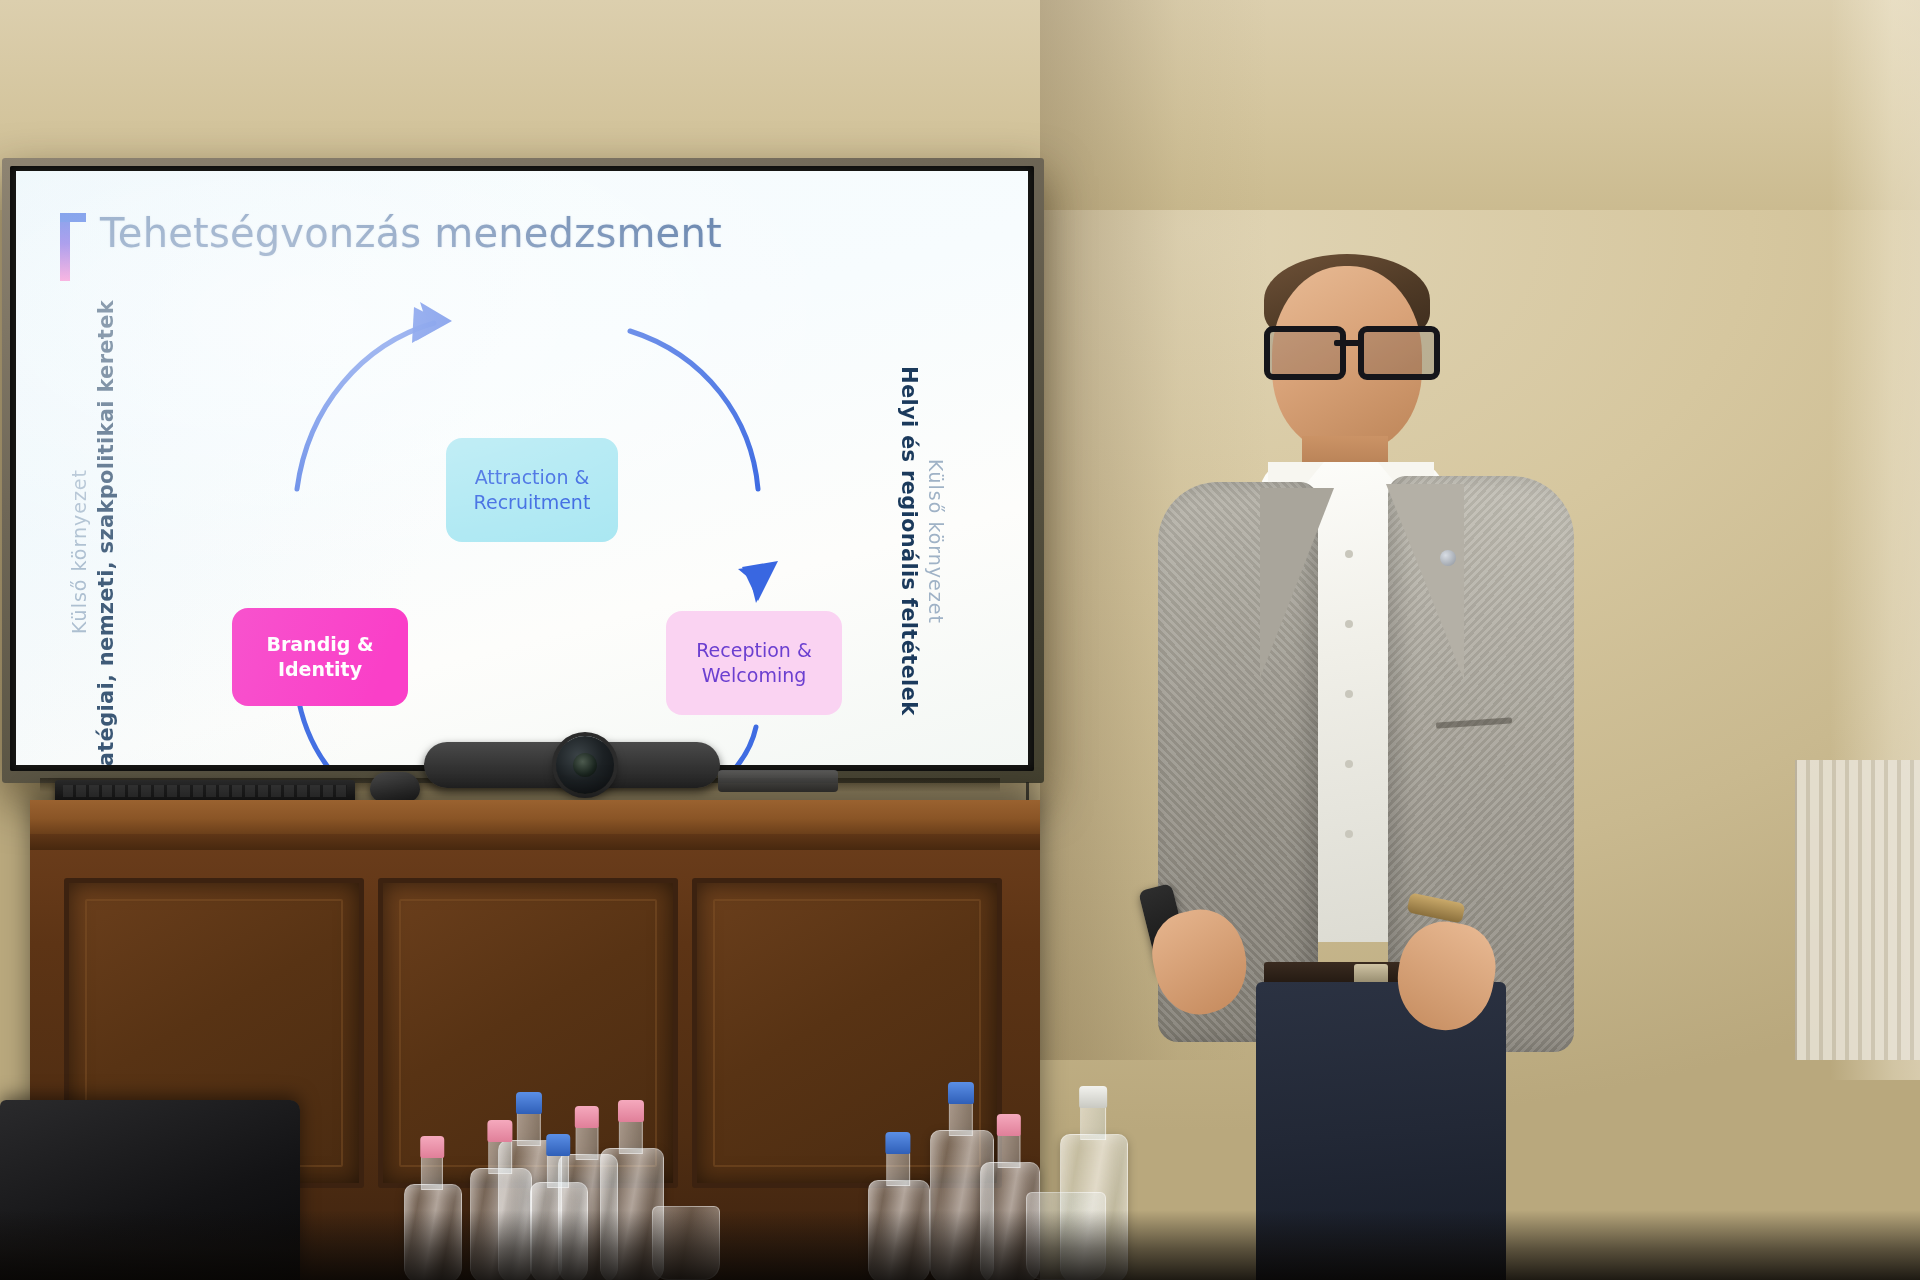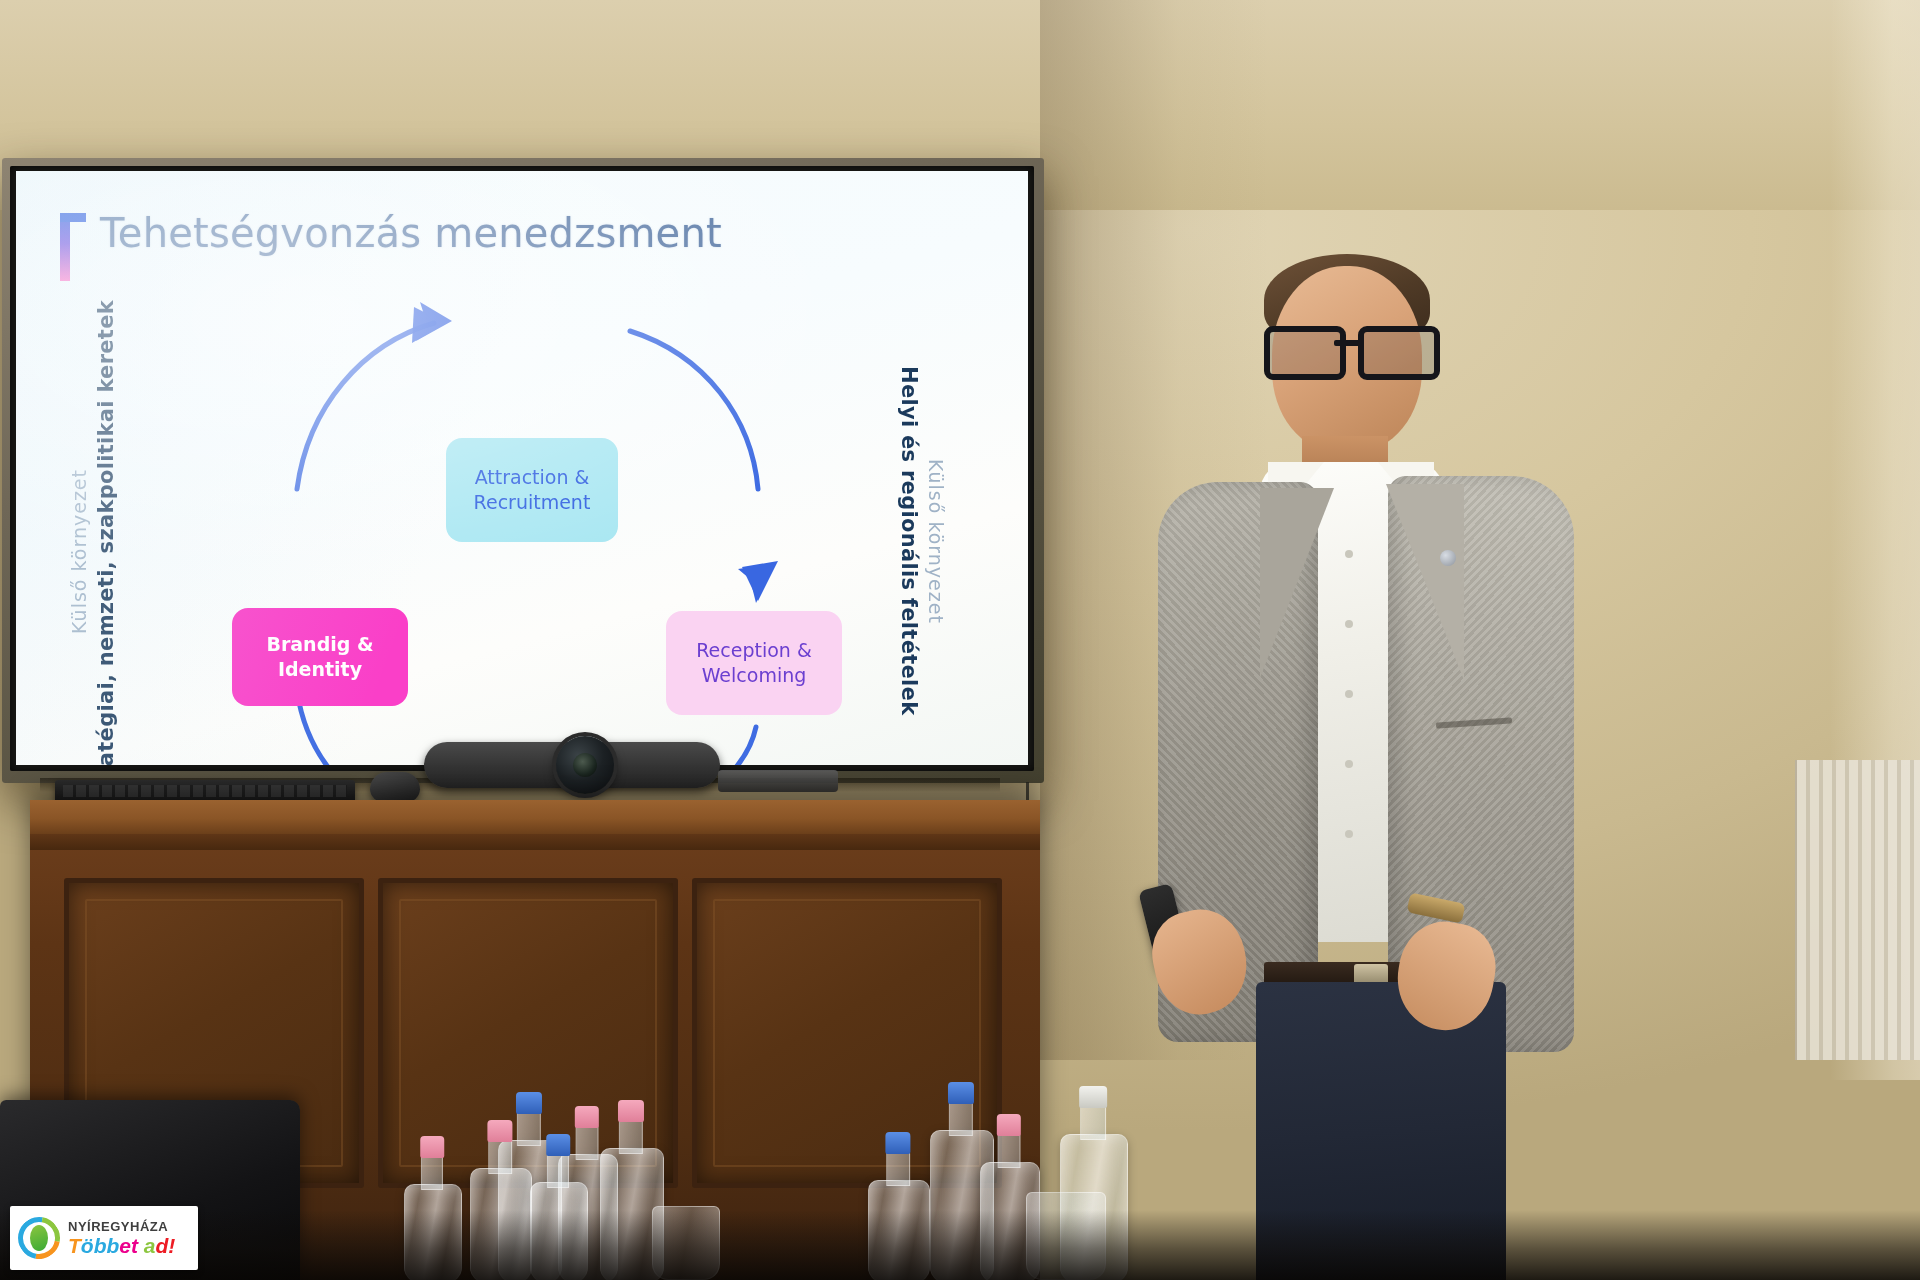--- a/index.html
+++ b/index.html
@@ -523,24 +523,14 @@
       <div class="neck"></div>
         <div class="cap cap-blue"></div>
         <div class="body"></div>
     </div>
     <div class="glass" style="left:1026px;"></div>
     <div class="glass" style="left:652px;width:66px;height:72px;"></div>
   </div>
 
   <div class="dark-fg"></div>
 
-  <div class="watermark">
-    <div class="wm-logo">
-      <div class="wm-ring"></div>
-        <div class="wm-leaf"></div>
-    </div>
-    <div class="wm-txt">
-      <div class="wm-1">NYÍREGYHÁZA</div>
-      <div class="wm-2"><span class="a">T</span><span class="b">öbb</span><span class="c">et</span><span class="d"> a</span><span class="e">d!</span></div>
-    </div>
-  </div>
 
 </div>
 
 </body></html>

